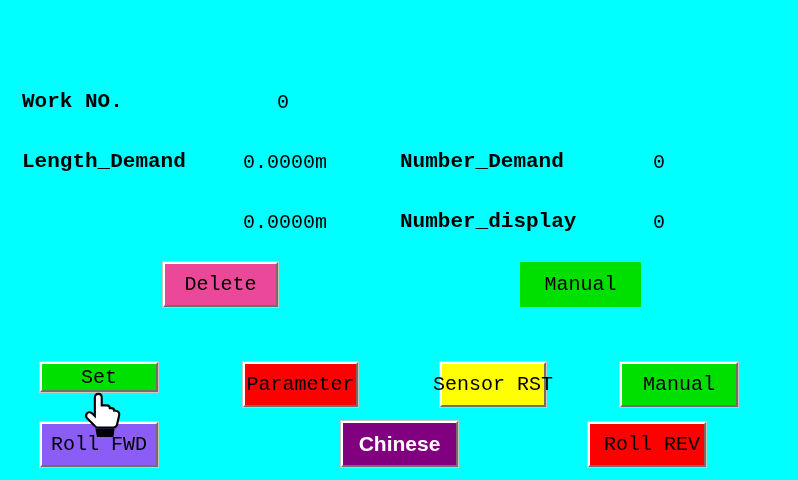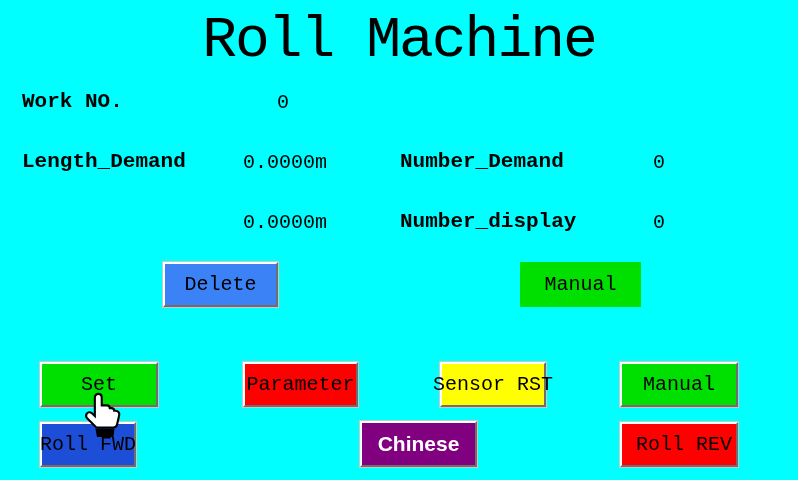--- a/index.html
+++ b/index.html
@@ -72,45 +72,44 @@
     top: 391px;
     z-index: 10;
     pointer-events: none;
   }
 </style>
 </head>
 <body>
 
 <div id="screen">
 
-  <div class="title">Roll Machine</div>
 
   <div class="lbl" style="left:22px; top:90px;">Work NO.</div>
   <div class="val" style="left:277px; top:91px;">0</div>
 
   <div class="lbl" style="left:22px; top:150px;text-align:right;">Length_Demand</div>
   <div class="val" style="left:243px; top:151px;">0.0000m</div>
   <div class="lbl" style="left:400px; top:150px;">Number_Demand</div>
   <div class="val" style="left:653px; top:151px;">0</div>
 
   <div class="val" style="left:243px; top:211px;">0.0000m</div>
   <div class="lbl" style="left:400px; top:210px;">Number_display</div>
   <div class="val" style="left:653px; top:211px;">0</div>
 
-  <button class="btn3d" style="left: 163px; top: 262px; width: 115px; height: 45px; background-color: #3b82f6;">Delete</button>
+  <button class="btn3d" style="left: 163px; top: 262px; width: 115px; height: 45px; background-color: #ec4899;">Delete</button>
   <div class="lamp" style="left: 520px; top: 262px; width: 121px; height: 45px; background-color: rgb(0, 224, 0);">Manual</div>
 
-  <button class="btn3d" style="left: 40px; top: 362px; width: 118px; height: 45px; background-color: rgb(0, 224, 0);">Set</button>
+  <button class="btn3d" style="left: 40px; top: 362px; width: 118px; height: 30px; background-color: rgb(0, 224, 0);">Set</button>
   <button class="btn3d" style="left: 243px; top: 362px; width: 115px; height: 45px; background-color: rgb(255, 0, 0);">Parameter</button>
   <button class="btn3d" style="left: 440px; top: 362px; width: 106px; height: 45px; background-color: rgb(255, 255, 0);">Sensor RST</button>
   <button class="btn3d" style="left: 620px; top: 362px; width: 118px; height: 45px; background-color: rgb(0, 224, 0);">Manual</button>
 
-  <button class="btn3d" style="left: 40px; top: 422px; width: 96px; height: 45px; background-color: #1d4ed8;">Roll FWD</button>
-  <button class="btn3d btn-chinese" style="left: 341px; top: 421px; width: 117px; height: 46px; background-color: rgb(128, 0, 128); margin-left: 19px;">Chinese</button>
-  <button class="btn3d" style="left: 620px; top: 422px; width: 118px; height: 45px; background-color: rgb(255, 0, 0); padding-left: 10px;">Roll REV</button>
+  <button class="btn3d" style="left: 40px; top: 422px; width: 118px; height: 45px; background-color: #8b5cf6;">Roll FWD</button>
+  <button class="btn3d btn-chinese" style="left: 341px; top: 421px; width: 117px; height: 46px; background-color: rgb(128, 0, 128);">Chinese</button>
+  <button class="btn3d" style="left: 588px; top: 422px; width: 118px; height: 45px; background-color: rgb(255, 0, 0); padding-left: 10px;">Roll REV</button>
 
   <div id="cursor">
     <svg width="46" height="48" viewBox="0 0 24 25">
       <path d="M8.5 1.5 C7.4 1.5 6.7 2.3 6.7 3.4 V13 L5.2 11.6 C4.3 10.8 3 10.9 2.4 11.9 C1.9 12.7 2.1 13.6 2.8 14.3 L7.5 19 H16.5 C17.4 19 18.1 18.4 18.3 17.5 L19.4 12.6 C19.7 11.4 18.8 10.3 17.6 10.3 H16.8 C16.8 9.5 16.1 8.9 15.3 8.9 H14.5 C14.5 8.1 13.8 7.5 13 7.5 H10.3 V3.4 C10.3 2.3 9.6 1.5 8.5 1.5 Z" fill="#ffffff" stroke="#000000" stroke-width="1.1"></path>
       <path d="M7 19.6 H17 L16.4 24 H7.8 Z" fill="#000000"></path>
     </svg>
   </div>
 
 </div>
 

